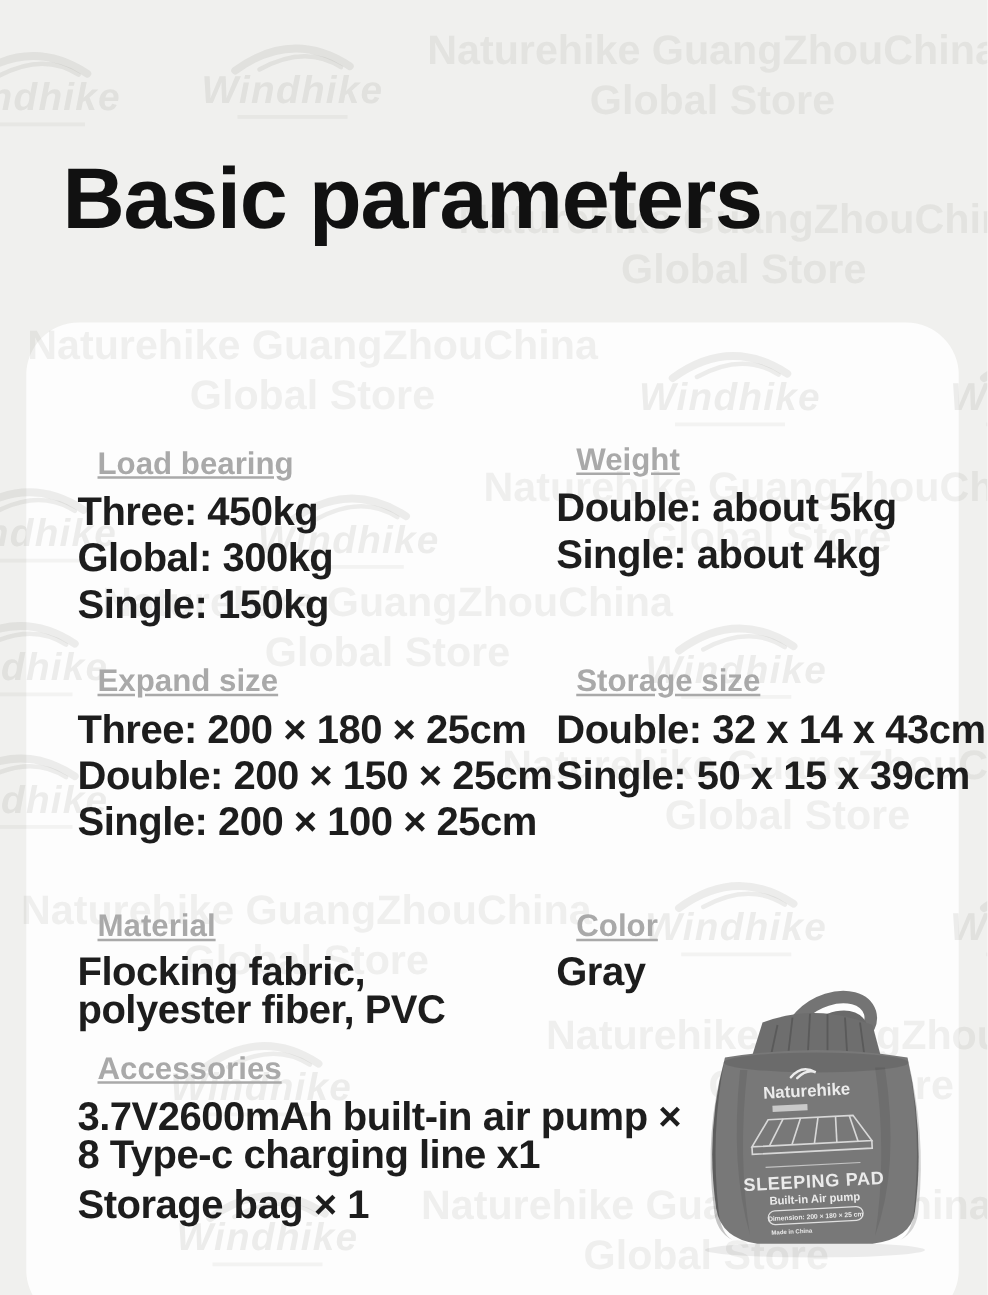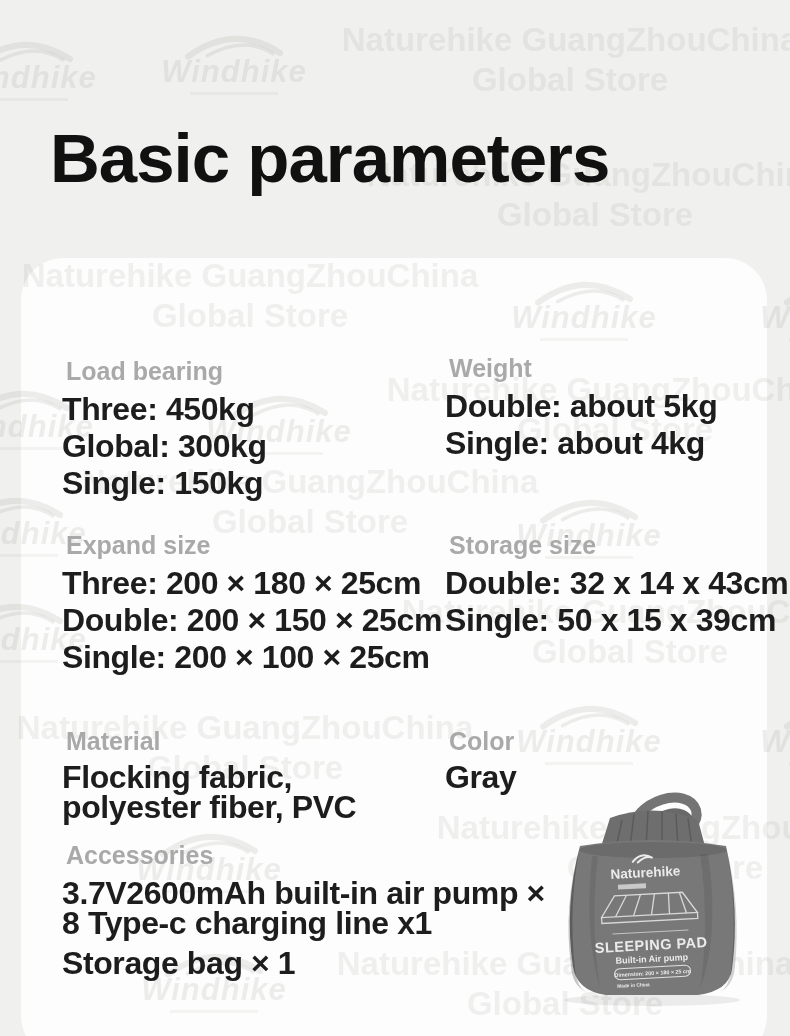--- a/index.html
+++ b/index.html
@@ -33,22 +33,23 @@
   .wm-logo .wm-sub{width:88px;height:0;border-top:3px solid currentColor;margin:4px auto 0;opacity:.6;}
   
   .content{position:absolute;inset:0;z-index:3;}
   .title{
     position:absolute;left:49px;top:126px;margin:1px;
     font-size:69px;line-height:64px;font-weight:700;letter-spacing:-1px;
     color:var(--c-heading_text,#111);
   }
   .sec{position:absolute;margin:0;}
   .sec-label{
-    margin:0 0 6px 4px;font-size:25px;line-height:30px;font-weight:700;
+    margin:0 0 6px 16px;font-size:25px;line-height:30px;font-weight:700;
     color:var(--c-label_gray,#a9a9a9);
+    text-decoration:underline;
   }
   .sec-line{
     font-size:32px;line-height:35px;font-weight:700;letter-spacing:-0.4px;
     color:var(--c-value_text,#1d1d1d);margin-top:2px;
   }
   .sec-line.tight{line-height:30px;margin-top:0;}
   .sec-line.gap{margin-top:10px;}
   
   .bag{position:absolute;left:550px;top:784px;width:208px;height:232px;}
   .bag svg{display:block;width:208px;height:232px;}

